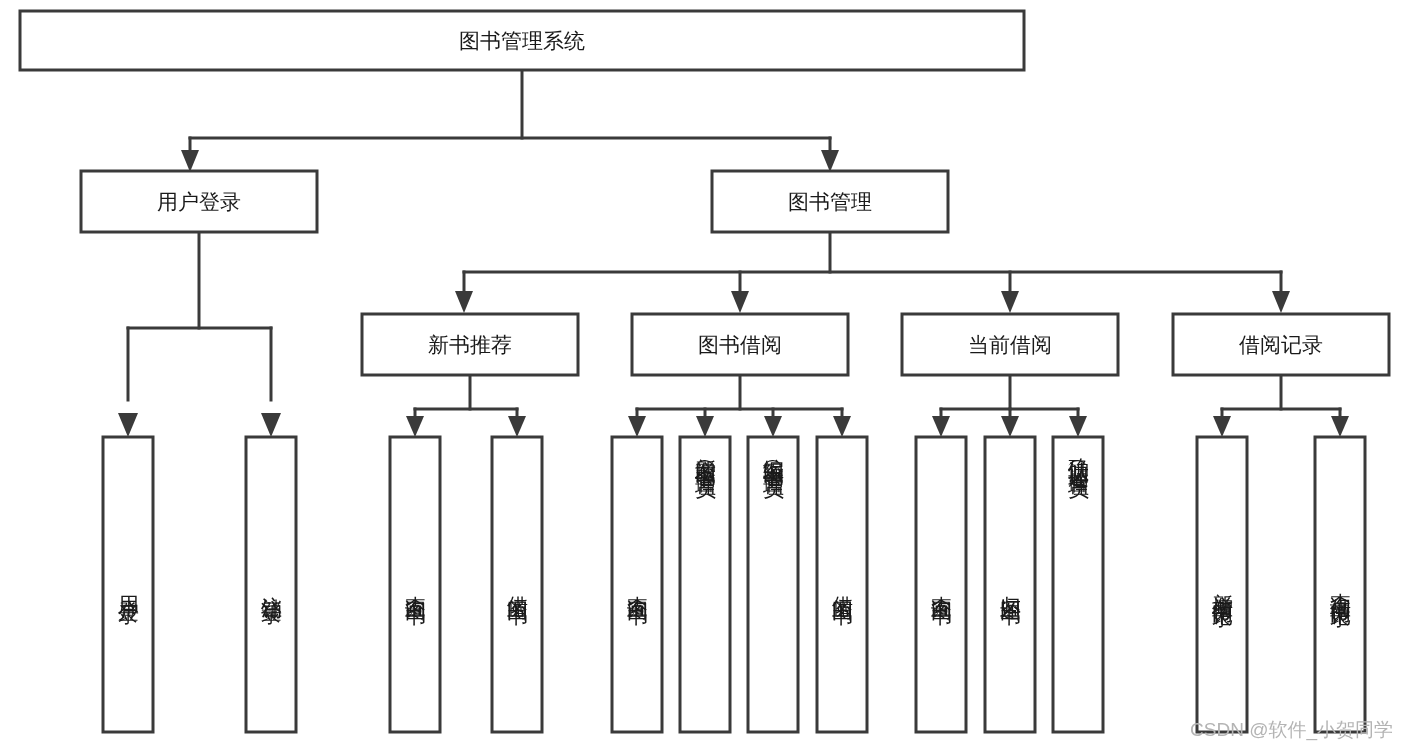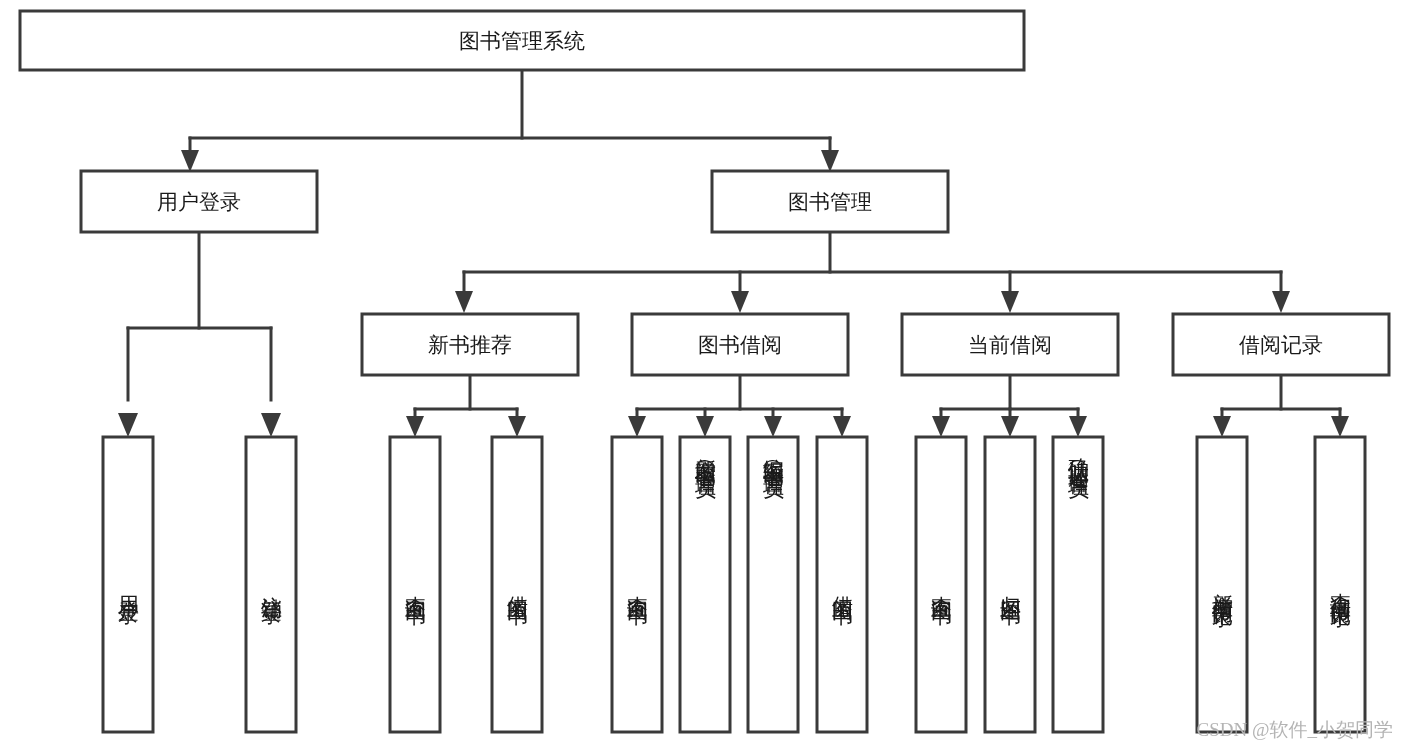--- a/index.html
+++ b/index.html
@@ -58,21 +58,21 @@
     line-height: 1;
     color: #1a1a1a;
     letter-spacing: 3px;
     white-space: nowrap;
     pointer-events: none;
   }
   .watermark {
     position: absolute;
     right: 12px;
     bottom: 4px;
-    font-family: Liberation Serif, serif;
+    font-family: Liberation Sans, sans-serif;
     font-size: 19px;
     color: #b4b4b4;
     white-space: nowrap;
     pointer-events: none;
   }
 </style>
 </head>
 <body>
 
 <div id="diagram-root">

